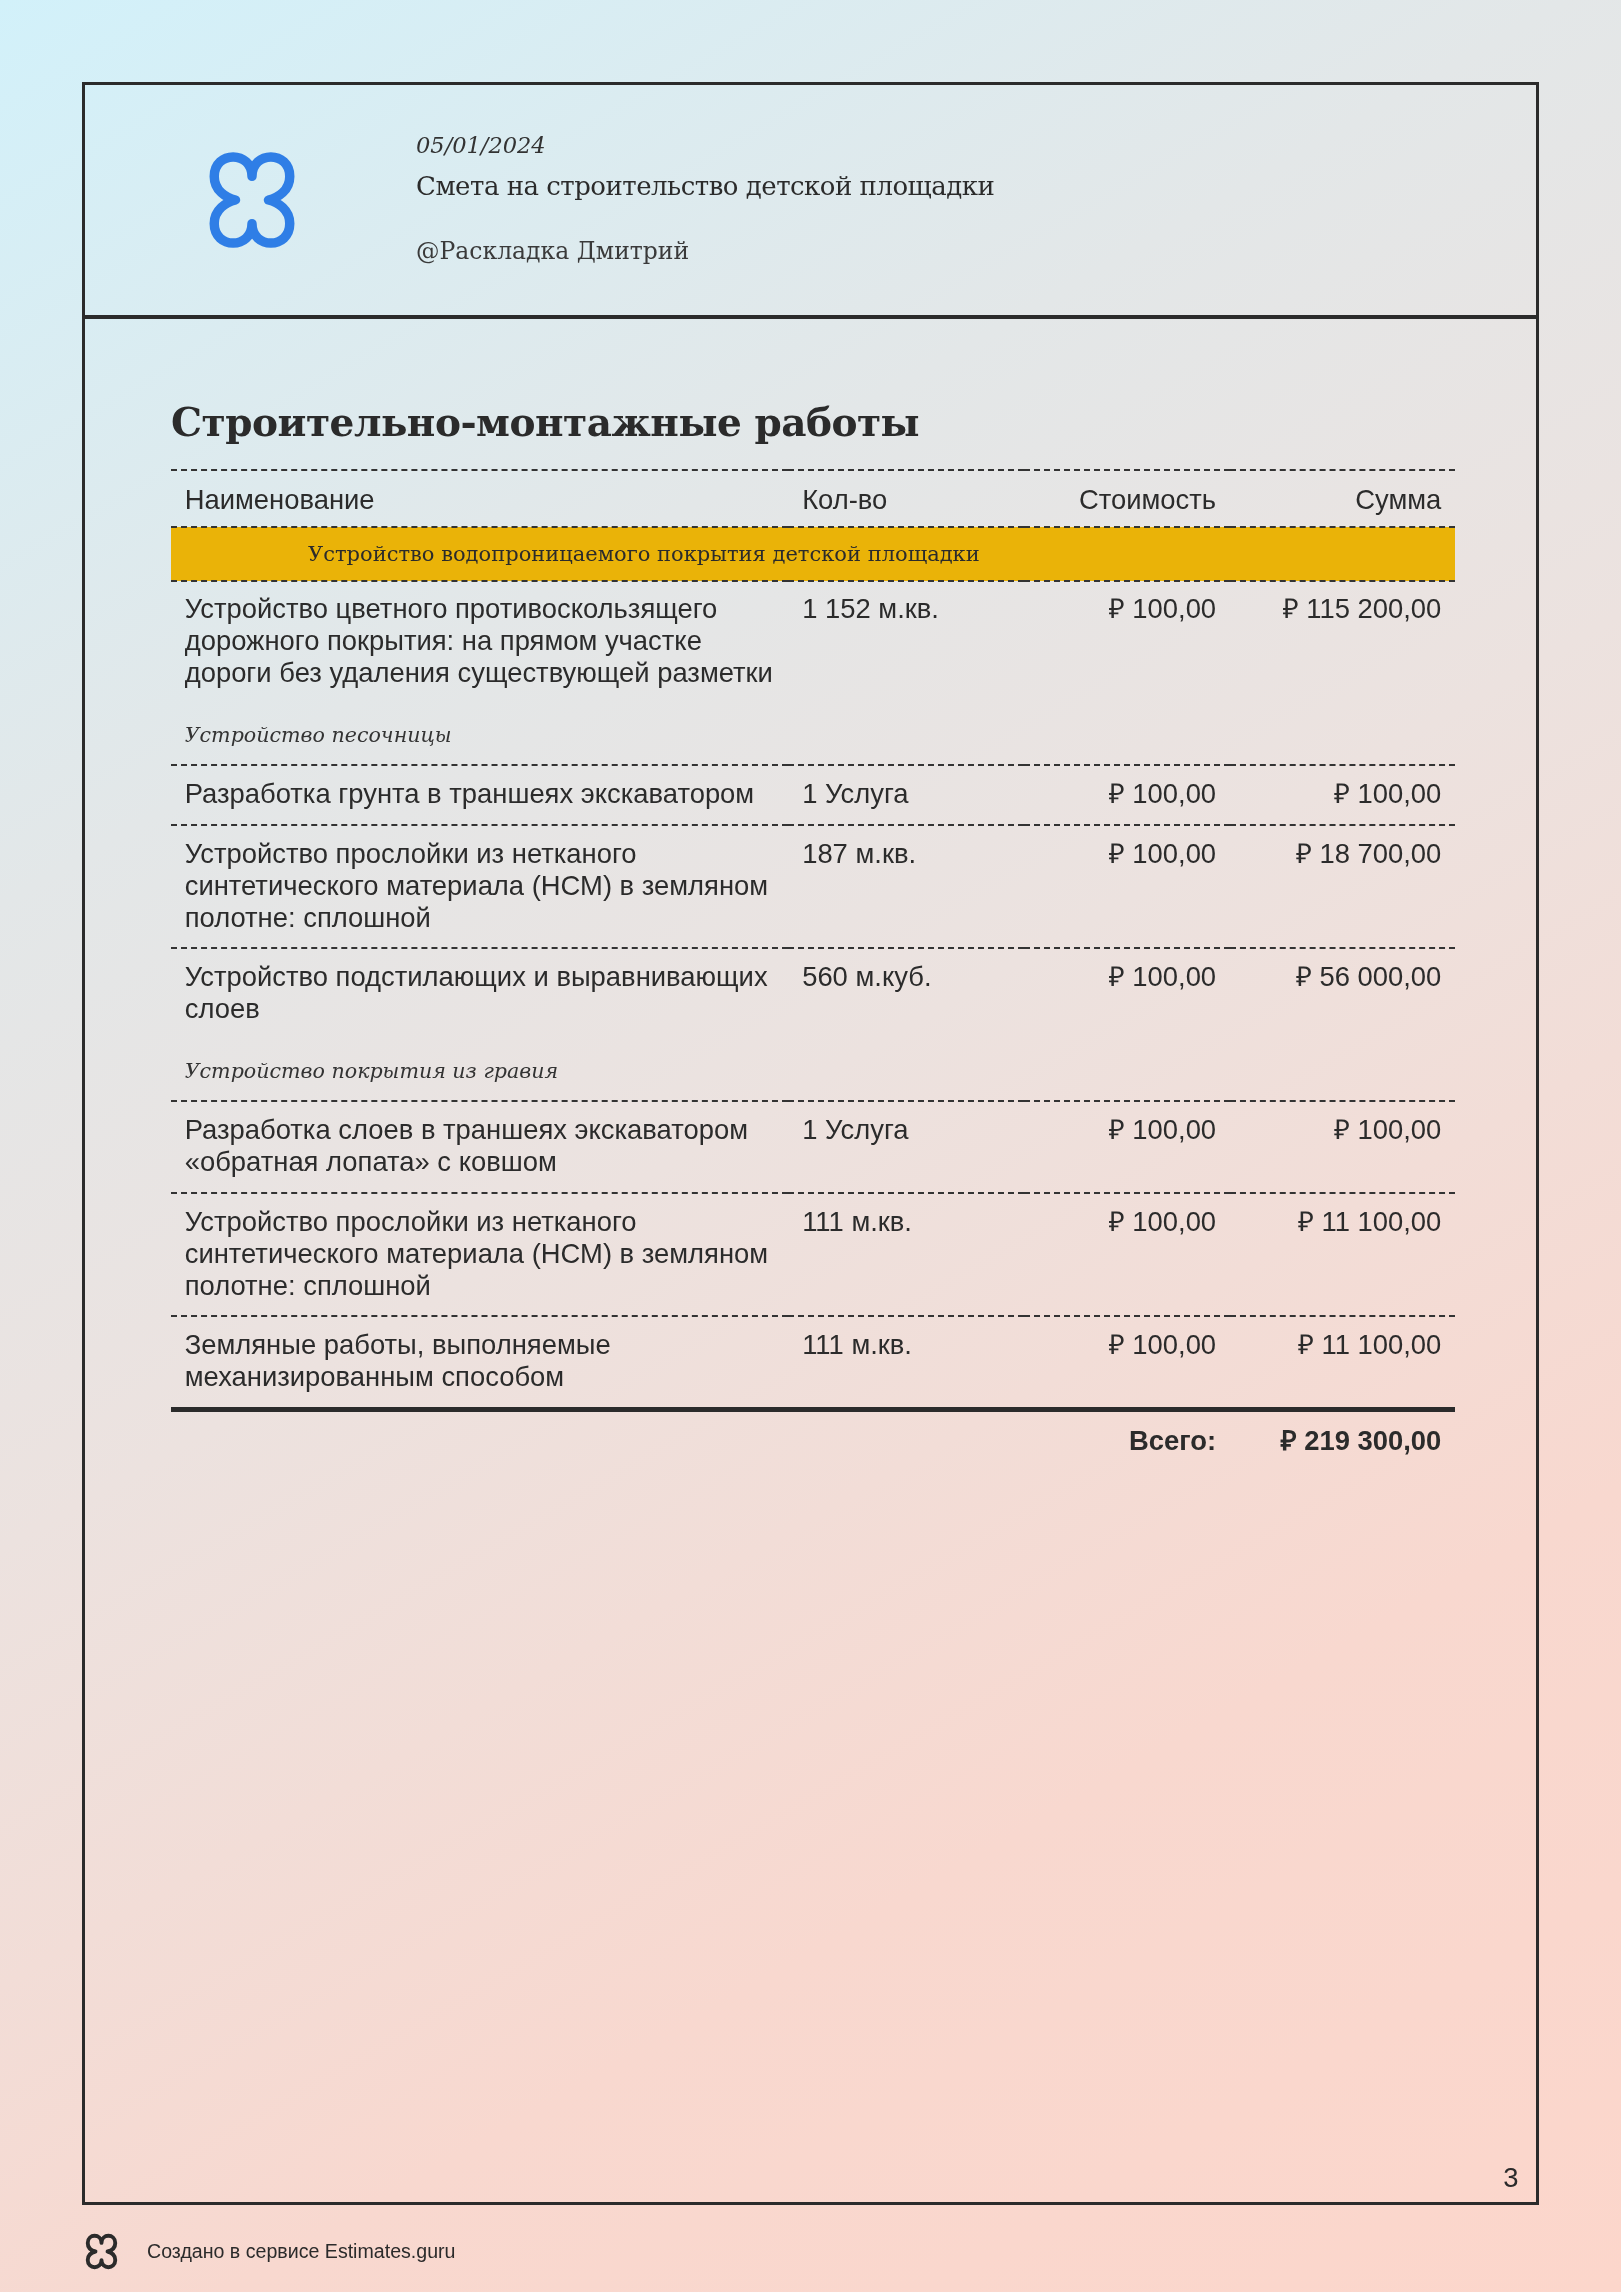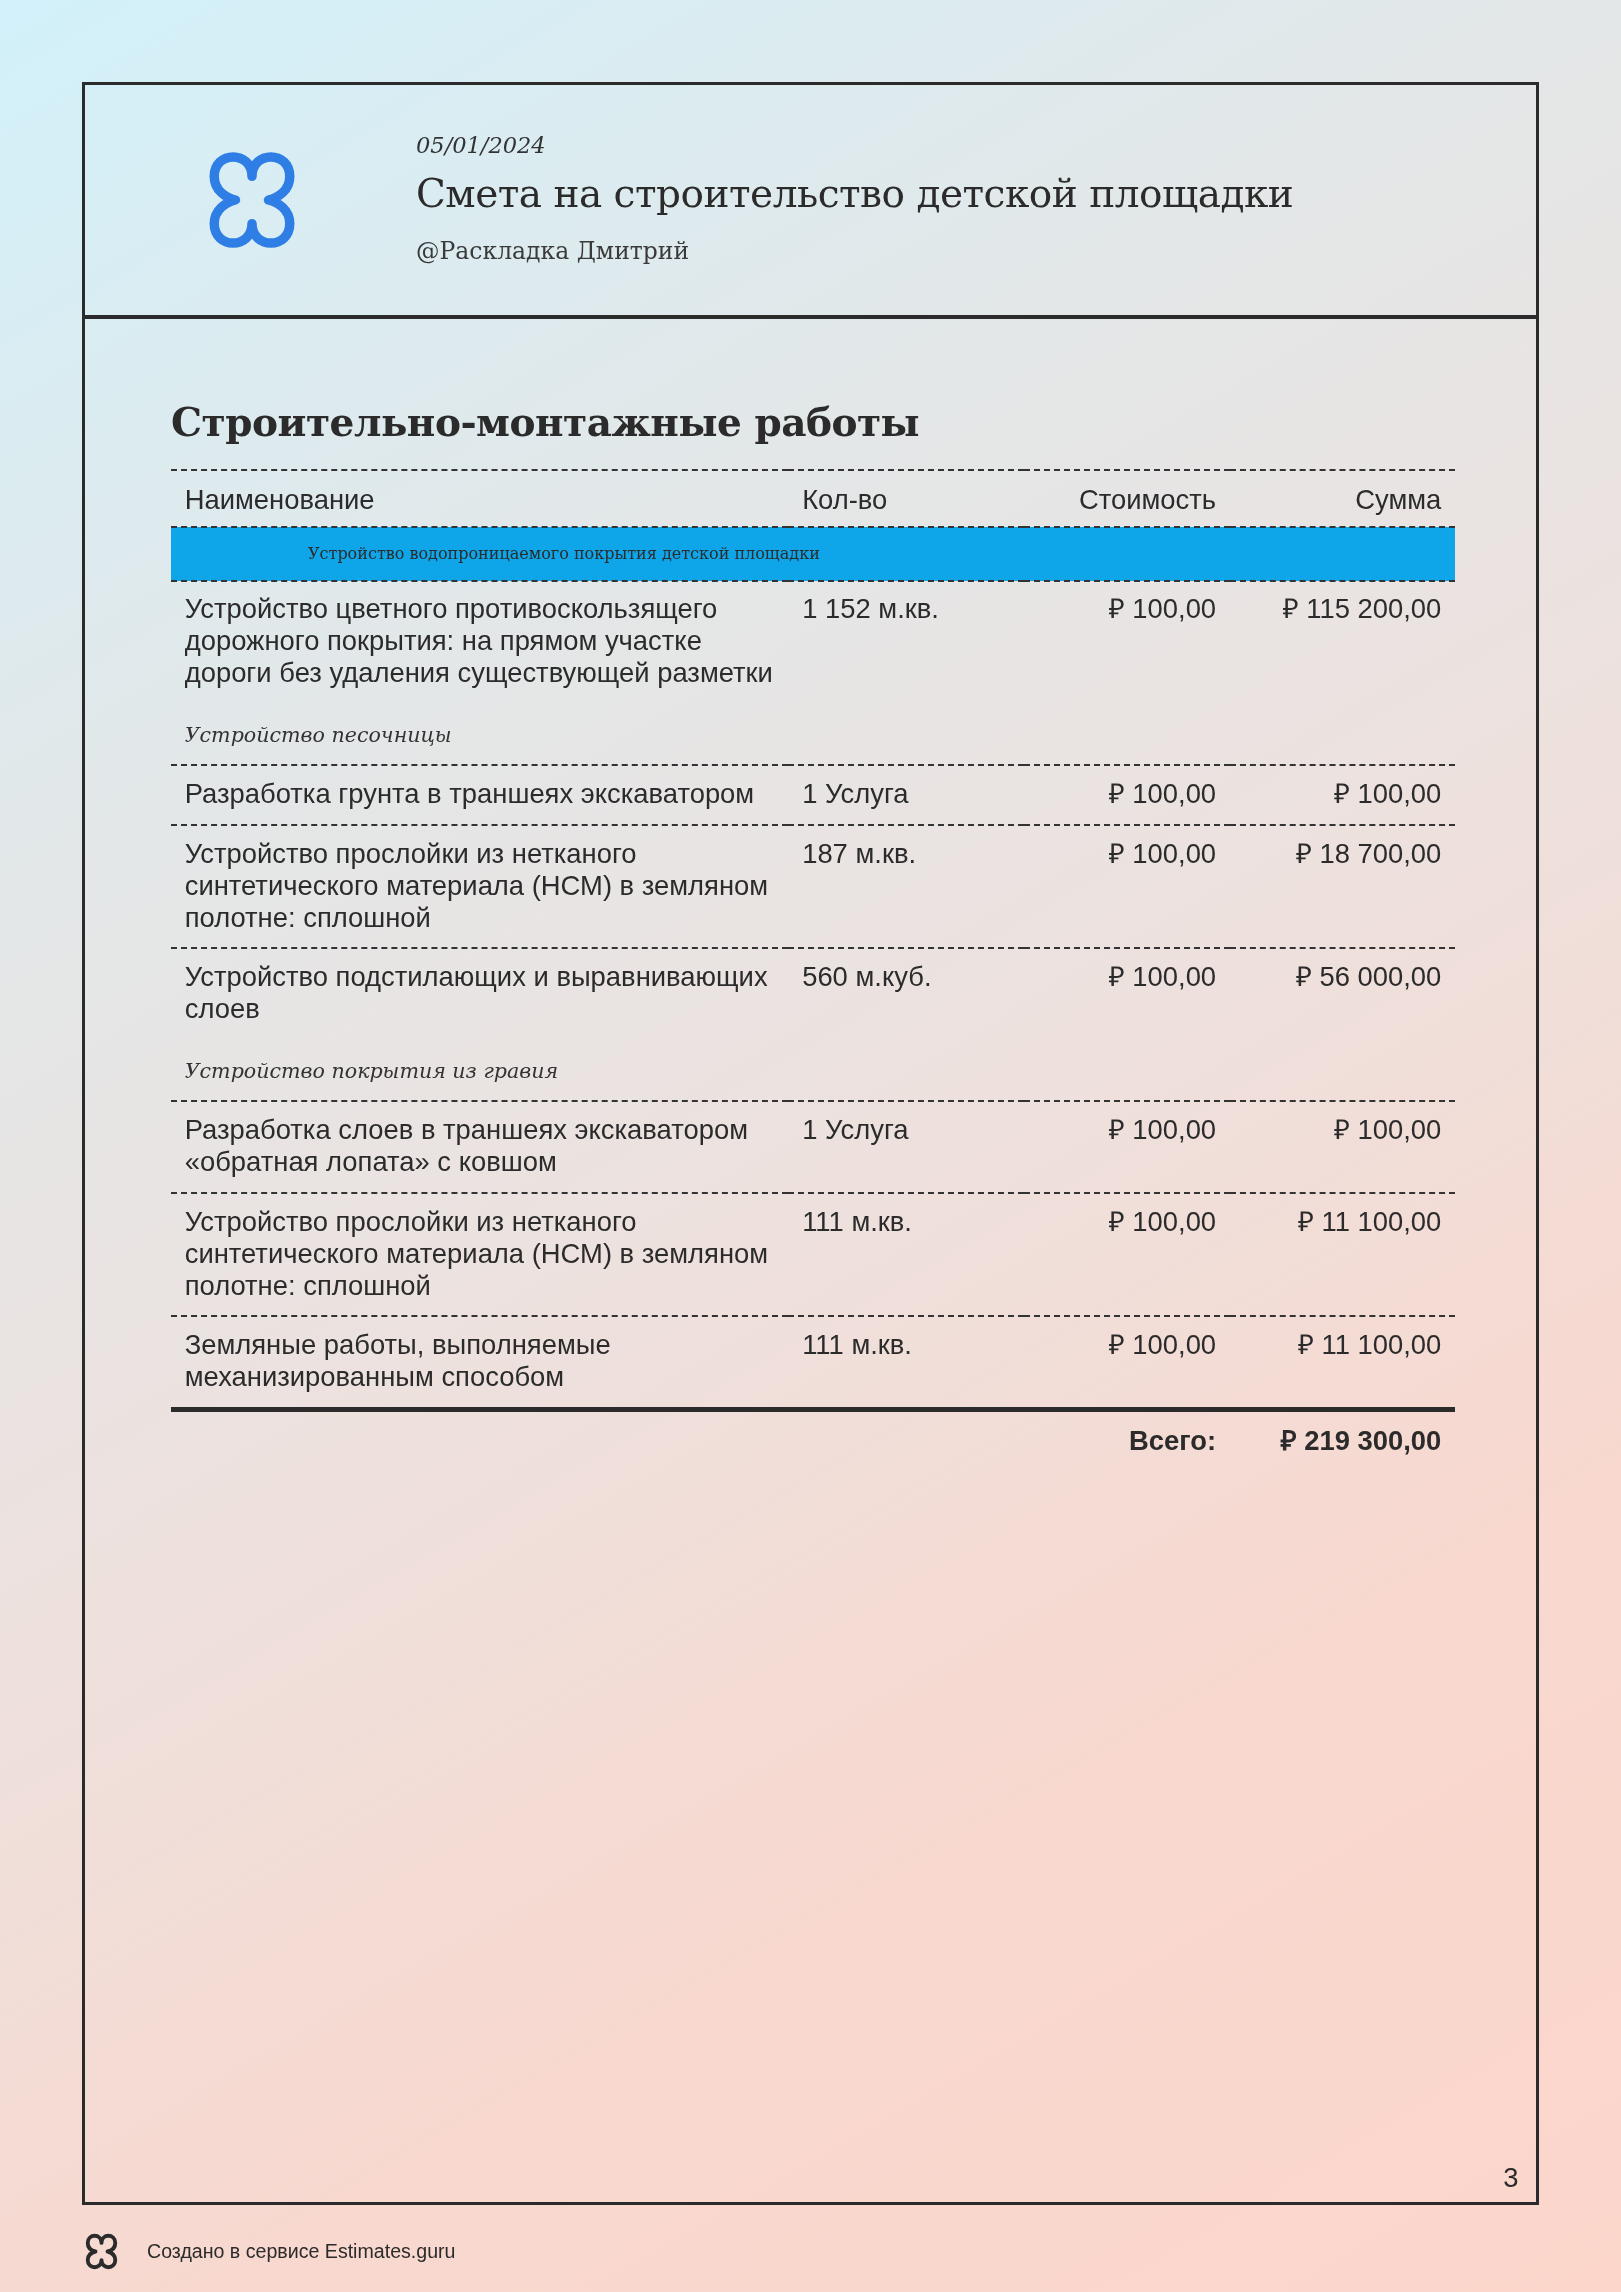--- a/index.html
+++ b/index.html
@@ -16,21 +16,21 @@
     position: absolute; left: 0; top: 0; right: 0; height: 230px;
     border-bottom: 4.9px solid #2b2b2b;
   }
   .logo { position: absolute; left: 108px; top: 56px; width: 118px; height: 118px; }
   .date {
     position: absolute; left: 331px; top: 47px; font-family: "DejaVu Serif", serif;
     font-style: italic; font-size: 22.5px; color: #333;
   }
   .title {
     position: absolute; left: 331px; top: 86px; font-family: "DejaVu Serif", serif;
-    font-size: 39px; color: #2b2b2b; letter-spacing: -0.5px;
+    font-size: 26px; color: #2b2b2b; letter-spacing: -0.5px;
   }
   .author {
     position: absolute; left: 331px; top: 152px; font-family: "DejaVu Serif", serif;
     font-size: 23.5px; color: #3a3a3a; text-align: right;
   }
   .content { position: absolute; left: 86px; top: 314px; width: 1284px; }
   .section-title {
     font-family: "DejaVu Serif", serif; font-size: 39px; color: #2b2b2b;
     margin: 0 0 23.5px 0; letter-spacing: -0.5px;
   }
@@ -41,21 +41,21 @@
   col.c-sum { width: 225px; }
   th, td {
     font-family: "Liberation Sans", sans-serif; font-size: 27.4px; font-weight: normal;
     color: #2b2b2b; vertical-align: top; padding: 11.8px 13.7px 11.8px 13.7px; line-height: 32px;
   }
   th { padding: 13.7px 13.7px 9.8px 13.7px; text-align: left; }
   .r { text-align: right; }
   tr.dashed td, tr.dashed th { border-top: 2.9px dashed #333; }
   thead tr th { border-top: 2.9px dashed #333; border-bottom: 2.9px dashed #333; }
   tr.group td {
-    background: #0ea5e9; font-family: "DejaVu Serif", serif; font-size: 16px;
+    background: #eab308; font-family: "DejaVu Serif", serif; font-size: 21px;
     padding: 9.8px 13.7px 9.8px 137px; border-bottom: 2.9px dashed #333;
   }
   tr.subgroup td {
     font-family: "DejaVu Serif", serif; font-style: italic; font-size: 20.6px;
     padding: 15.7px 13.7px 13.7px 13.7px; color: #333;
   }
   tr.item td { padding-bottom: 13.7px; }
   tr.last td { border-bottom: 5.9px solid #2b2b2b; }
   tr.total td { font-weight: bold; padding-top: 13.7px; }
   .page-num {

